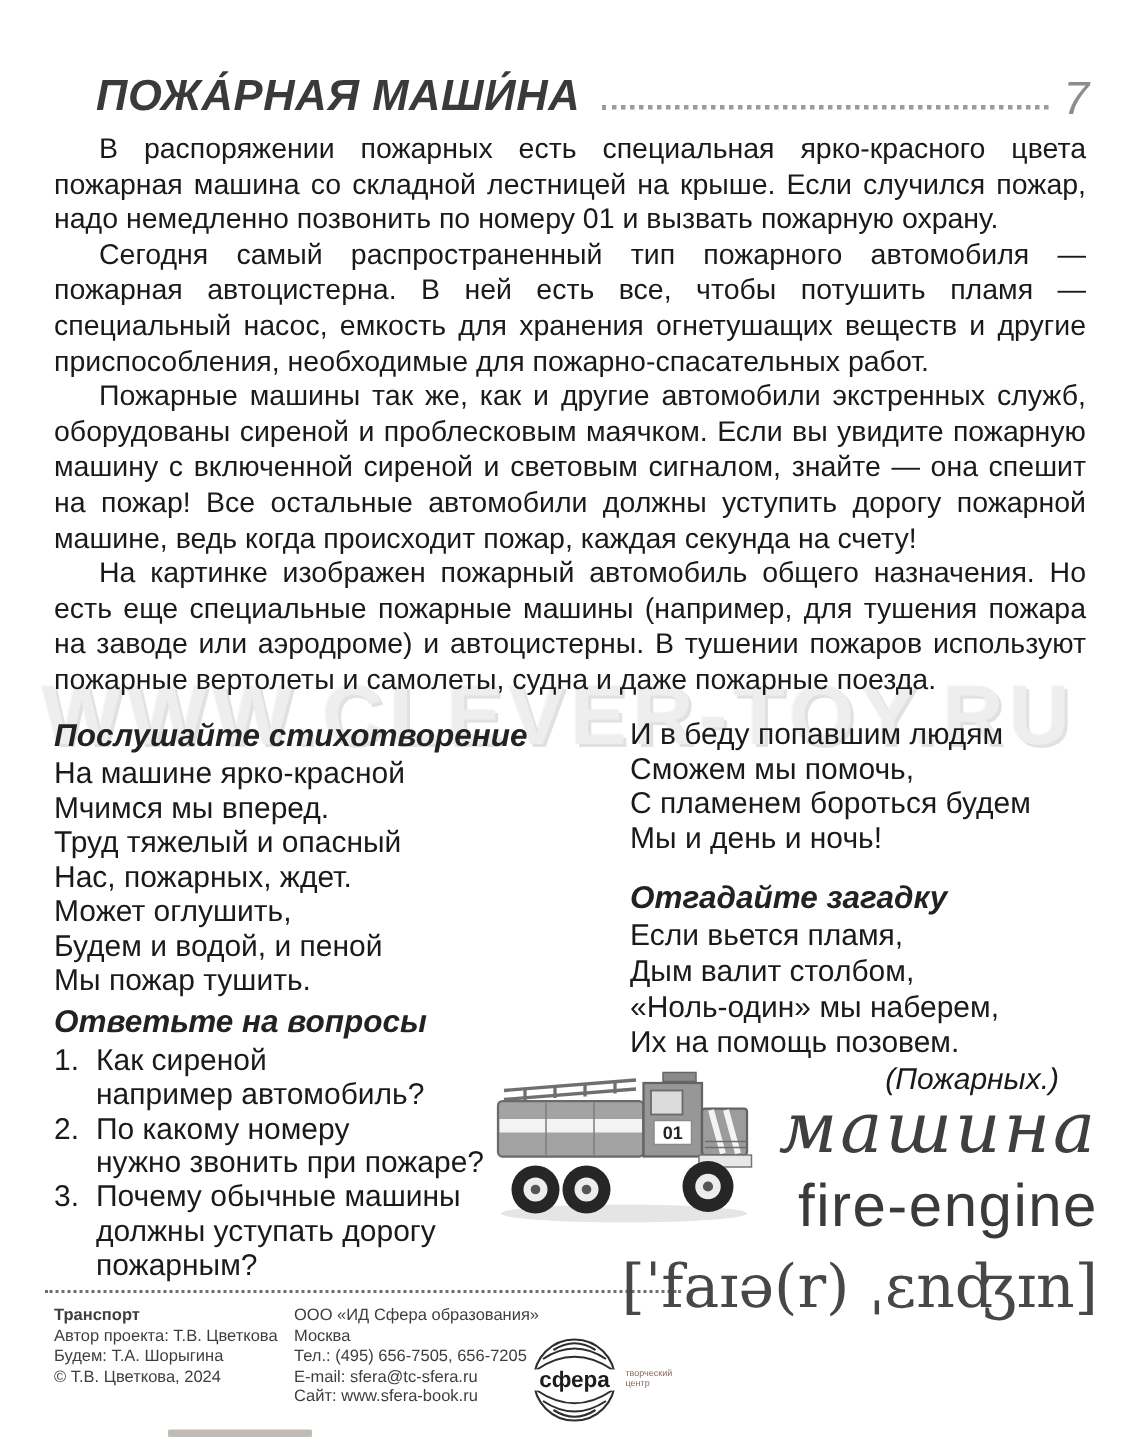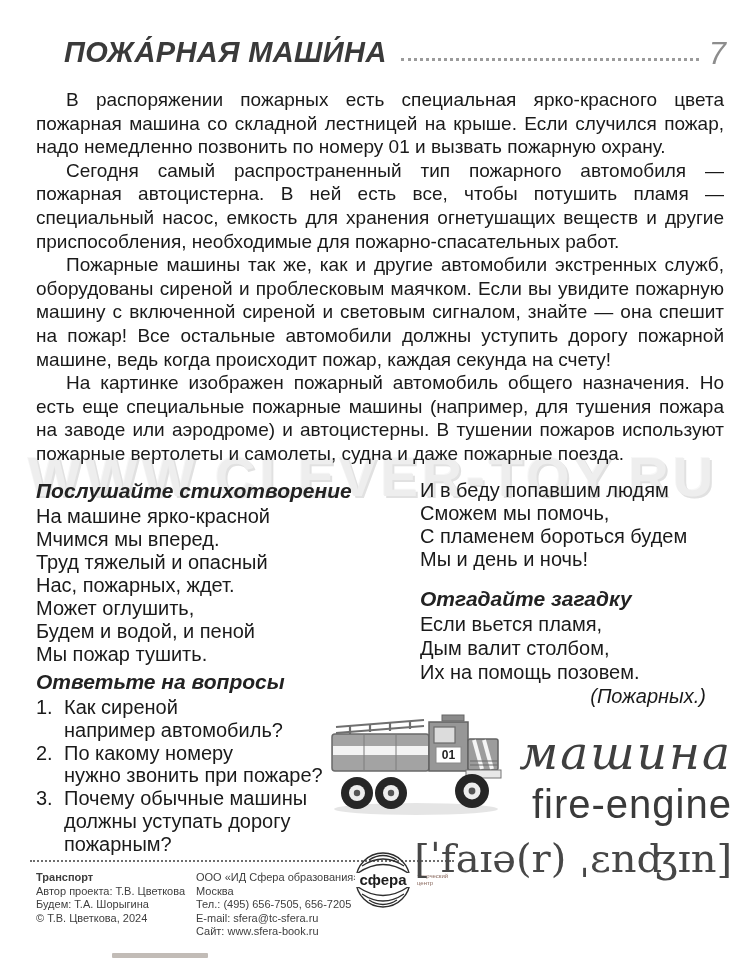--- a/index.html
+++ b/index.html
@@ -11,21 +11,21 @@
   }
   .watermark{
     position:absolute;top:444px;left:28px;z-index:0;
     font-weight:bold;font-size:56px;letter-spacing:4px;white-space:nowrap;
     color:#eeeeee;text-shadow:2px 2px 0 #e1e1e1,-1px -1px 0 #f7f7f7;
   }
   .layer{position:absolute;inset:0;z-index:1;}
 
   
   .header{position:absolute;top:36px;left:64px;right:26px;display:flex;align-items:flex-end;}
-  .title{font-size:29px;font-weight:bold;font-style:italic;color:#3a3a3a;letter-spacing:.4px;white-space:nowrap;}
+  .title{font-size:29px;font-weight:bold;font-style:italic;color:#3a3a3a;letter-spacing:.4px;white-space:nowrap;margin-top:12px;}
   .leader{flex:1;height:0;border-bottom:3.5px dotted #9b9b9b;margin:0 10px 8px 14px;}
   .page-num{font-size:31px;color:#8d8d8d;font-style:italic;line-height:1;}
 
   
   .article{position:absolute;top:88px;left:36px;width:688px;text-align:justify;
            font-size:19px;line-height:23.6px;}
   .article p{margin:0;text-indent:30px;}
   .inline-italic{}
 
   
@@ -53,21 +53,21 @@
 
   
   .truck{position:absolute;left:330px;top:703px;z-index:1;}
 
   
   .footer-sep{position:absolute;top:860px;left:30px;width:424px;border-top:2.5px dotted #6e6e6e;}
   .footer-col{position:absolute;top:871px;font-size:11px;line-height:13.5px;color:#3e3e3e;}
   .footer-col-1{left:36px;}
   .footer-col-2{left:196px;}
   .footer-bold{font-weight:bold;}
-  .logo-wrap{position:absolute;top:850px;left:352px;display:flex;align-items:center;}
+  .logo-wrap{position:absolute;top:890px;left:352px;display:flex;align-items:center;}
   .logo-tagline{font-size:6px;line-height:7px;color:#8a6a5f;margin-left:3px;}
 
   .scan-artifact{position:absolute;left:112px;top:953px;width:96px;height:5px;background:#8f857c;opacity:.55;border-radius:1px;}
 </style>
 </head>
 <body>
 
 <div class="watermark">WWW.CLEVER-TOY.RU</div>
 
 <div class="layer">
@@ -115,20 +115,21 @@
 
   <div class="col-right">
     <div class="poem-line">И в беду попавшим людям</div>
     <div class="poem-line">Сможем мы помочь,</div>
     <div class="poem-line">С пламенем бороться будем</div>
     <div class="poem-line">Мы и день и ночь!</div>
 
     <div class="sec-heading riddle-heading">Отгадайте загадку</div>
     <div class="riddle-line">Если вьется пламя,</div>
     <div class="riddle-line">Дым валит столбом,</div>
+    <div class="riddle-line">«Ноль-один» мы наберем,</div>
     <div class="riddle-line">Их на помощь позовем.</div>
     <div class="riddle-answer">(Пожарных.)</div>
   </div>
 
   <div class="truck">
     <svg width="172" height="115" viewBox="0 0 172 115">
       <ellipse cx="86" cy="106" rx="82" ry="6" fill="rgba(0,0,0,0.10)"></ellipse>
 
       <g stroke="#6f6f6f" stroke-width="2.2">
         <line x1="6" y1="24" x2="94" y2="17"></line>

